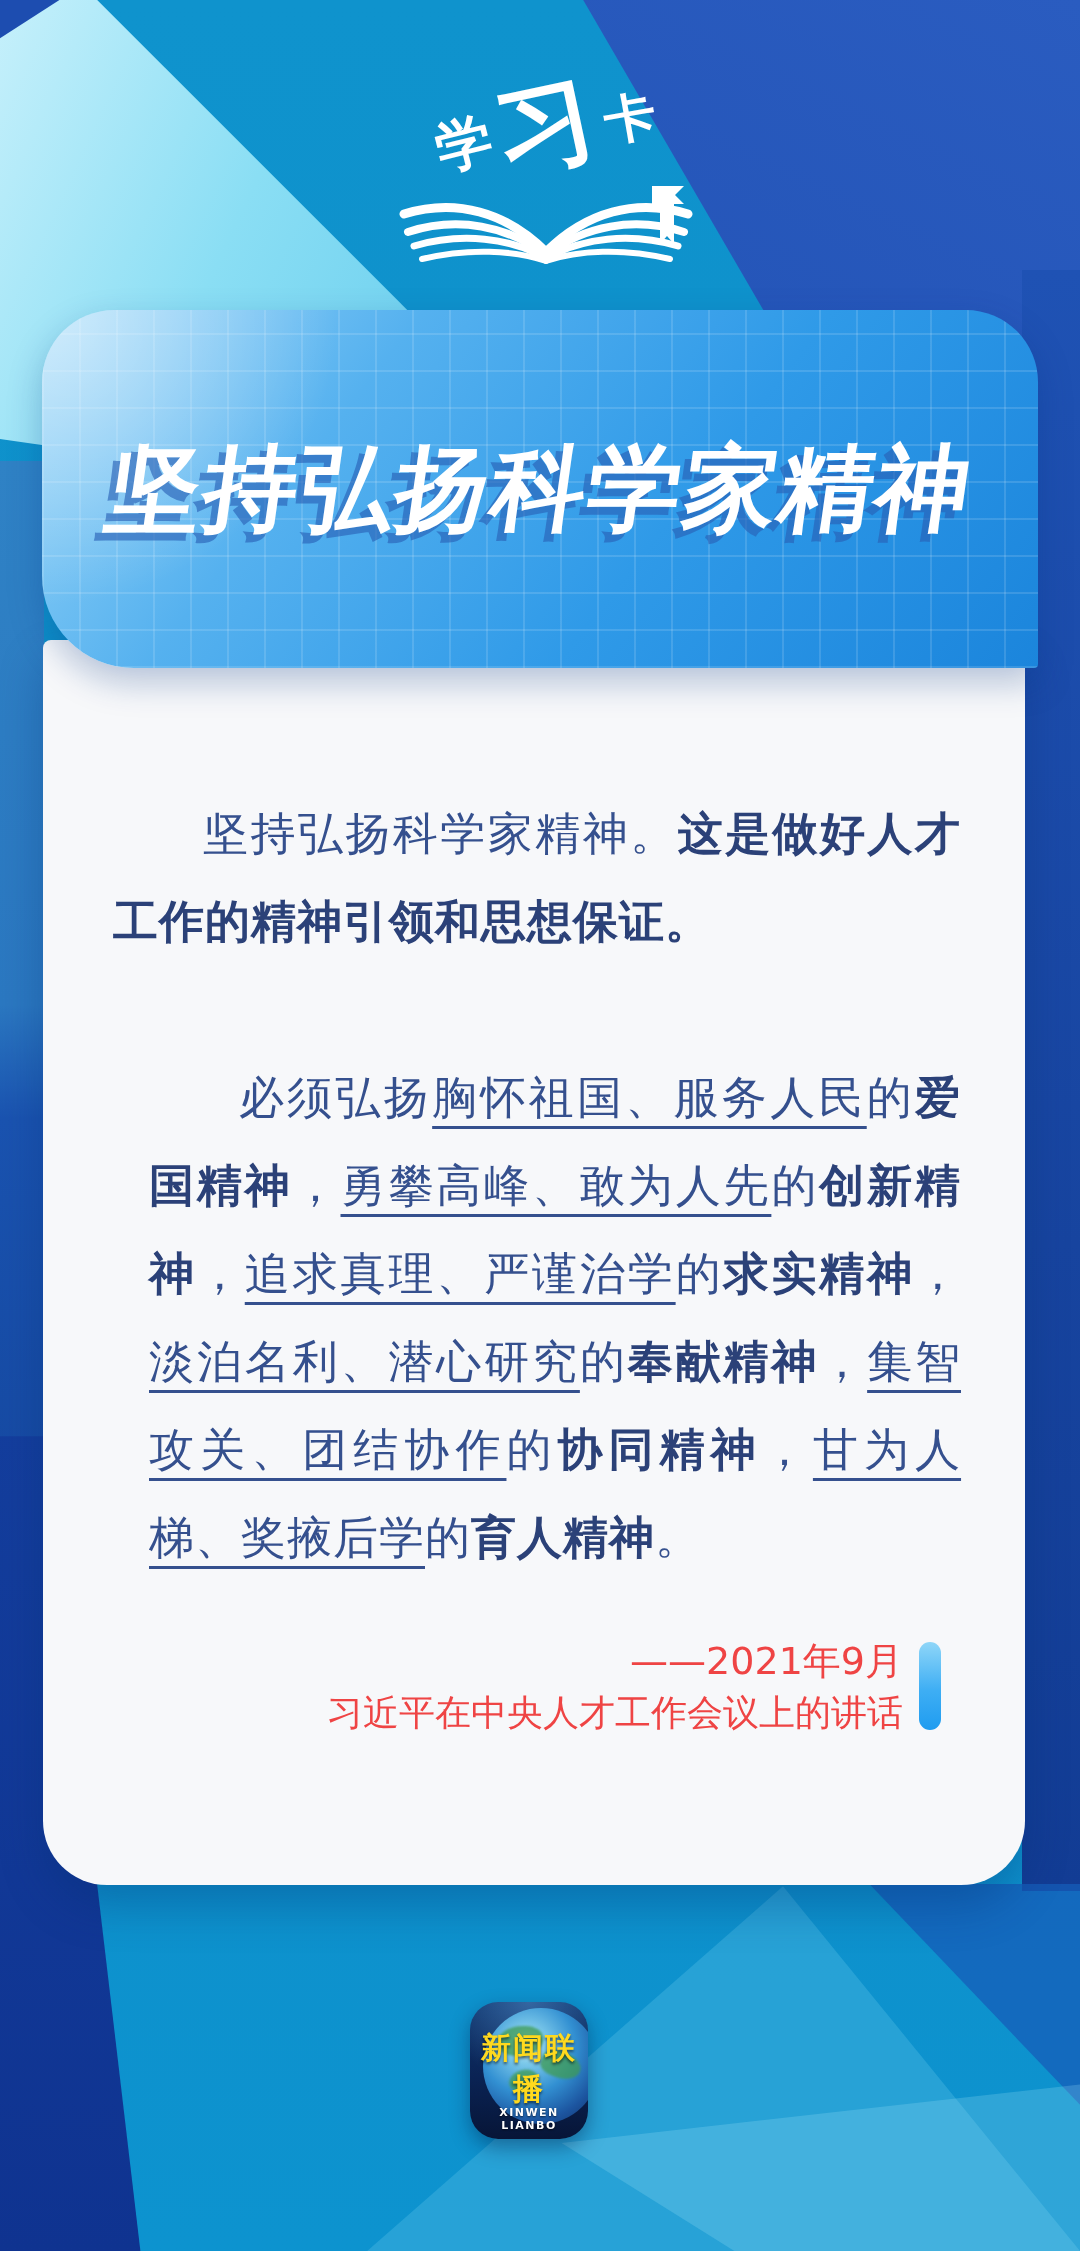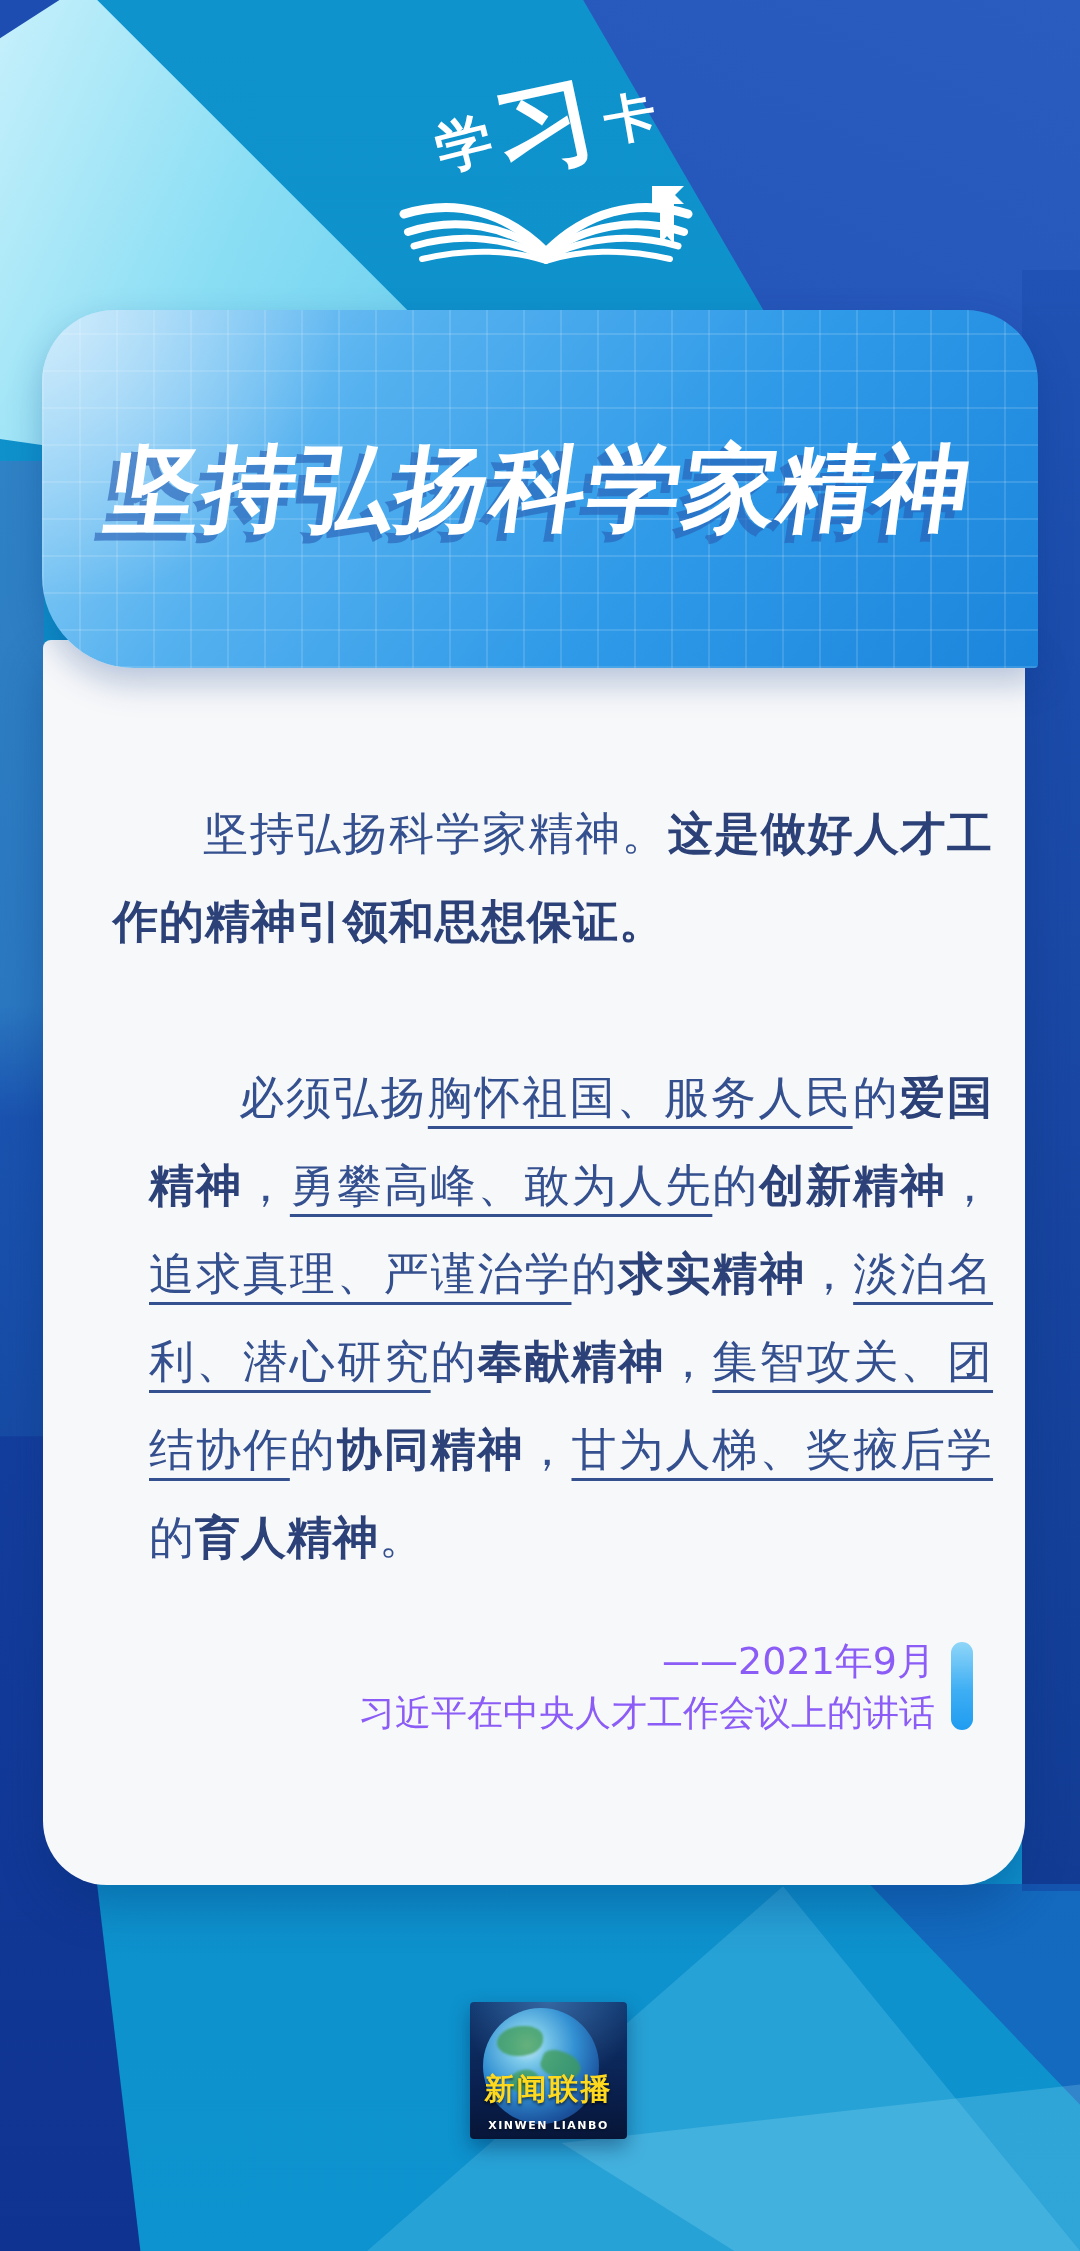--- a/index.html
+++ b/index.html
@@ -59,49 +59,49 @@
     font-size:94px;font-weight:900;color:#ffffff;letter-spacing:2px;
     transform:skewX(-8deg);white-space:nowrap;
     text-shadow:-7px 8px 0 rgba(41,95,180,.62);
   }
 
   
   .content-card{
     position:absolute;left:43px;top:640px;width:982px;height:1245px;z-index:2;
     background:#f7f8fa;border-radius:8px 8px 64px 64px;
     box-shadow:0 22px 44px rgba(4,44,110,.30);
-    box-sizing:border-box;padding:150px 32px 0 70px;
+    box-sizing:border-box;padding:150px 64px 0 70px;
   }
   .body-para{
     margin:0 0 88px 0;font-size:45px;line-height:88px;letter-spacing:1px;
     color:#35508e;text-align:justify;text-indent:2em;
   }
   .body-para:last-of-type{margin-bottom:0;margin-left:36px;}
   .seg-normal{font-weight:400;}
   .seg-bold{font-weight:700;color:#2b4178;}
   .seg-underline{
     font-weight:400;
     text-decoration:underline;
     text-decoration-thickness:3px;
     text-underline-offset:13px;
   }
   .attribution{
     margin-top:52px;display:flex;justify-content:flex-end;align-items:center;
     gap:16px;padding-right:20px;
   }
-  .attr-lines{text-align:right;color:#8b5cf6;}
+  .attr-lines{text-align:right;color:#ef4444;}
   .attr-line1{font-size:38px;line-height:54px;}
   .attr-line2{font-size:36px;line-height:50px;margin-left:23px;}
   .attr-bar{width:22px;height:88px;border-radius:12px;flex:0 0 auto;
     background:linear-gradient(180deg,#8fd6f8 0%,#3eaef4 55%,#1f9cf0 100%);}
 
   
   .channel-logo{
-    position:absolute;left:470px;top:2002px;width:157px;height:137px;z-index:2;
-    border-radius:4px;overflow:hidden;
+    position:absolute;left:470px;top:2002px;width:118px;height:137px;z-index:2;
+    border-radius:28px;overflow:hidden;
     background:
       radial-gradient(circle at 50% 0%,rgba(120,190,255,.35) 0%,rgba(0,0,0,0) 55%),
       linear-gradient(180deg,#10376f 0%,#0a2354 55%,#071537 100%);
     box-shadow:0 8px 20px rgba(3,20,60,.4);
   }
   .globe{
     position:absolute;left:13px;top:6px;width:116px;height:116px;border-radius:50%;
     background:radial-gradient(circle at 38% 32%,#d6f1fa 0%,#7cc9ea 17%,#3290d2 45%,#1c55a0 72%,#0d2a5e 100%);
     overflow:hidden;
   }

